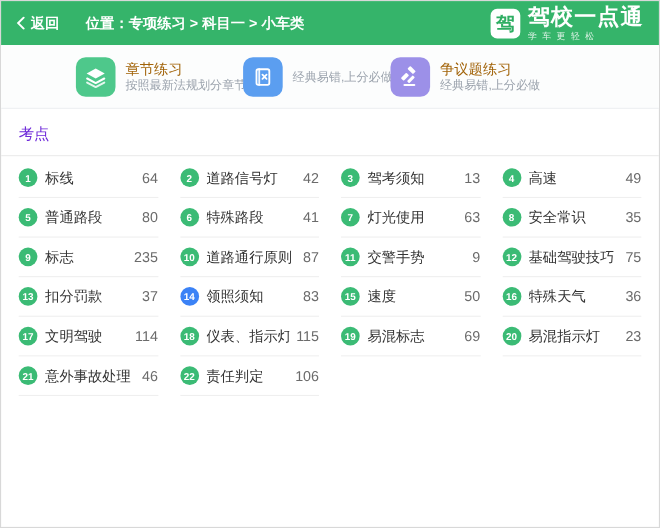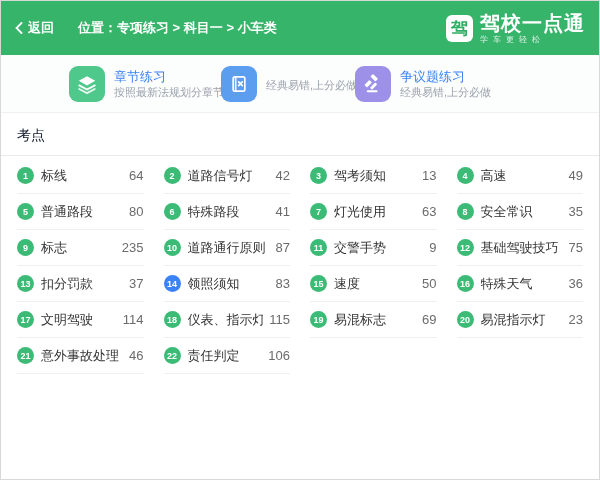--- a/index.html
+++ b/index.html
@@ -2,44 +2,44 @@
 <html><head>
 <meta charset="utf-8">
 <style>
   html,body{margin:0;padding:0;background:#fff;}
   .window{
     width:600px;height:480px;box-sizing:border-box;position:relative;overflow:hidden;
     background:#fff;border:1px solid #d8d8d8;
     font-family:"Liberation Sans","DejaVu Sans",sans-serif;
   }
   
-  .titlebar{height:54px;background:#35b46a;display:flex;align-items:center;padding:0 14px;color:#fff;}
+  .titlebar{height:40px;background:#35b46a;display:flex;align-items:center;padding:0 14px;color:#fff;}
   .back{display:flex;align-items:center;gap:5px;font-size:13px;font-weight:bold;cursor:pointer;}
   .back svg{display:block;}
   .breadcrumb{margin-left:24px;font-size:13px;font-weight:bold;white-space:nowrap;}
   .logo-group{margin-left:auto;display:flex;align-items:center;gap:7px;}
   .logo-box{width:27px;height:27px;background:#fff;border-radius:6px;color:#2fae63;
     font-weight:bold;font-size:17px;display:flex;align-items:center;justify-content:center;}
   .app-text{display:flex;flex-direction:column;line-height:1;}
   .app-name{font-size:20px;font-weight:bold;letter-spacing:1px;}
   .app-slogan{font-size:8px;opacity:.85;letter-spacing:5px;margin-top:3px;white-space:nowrap;}
   .controls{display:flex;align-items:center;gap:15px;margin-left:28px;}
   .ctl{display:flex;align-items:center;justify-content:center;cursor:pointer;}
   .settings{font-size:12px;}
   .min-bar{width:11px;height:2px;background:#fff;border-radius:1px;}
   
   .features{height:57px;background:#fcfdfd;border-bottom:1px solid #eef0f2;
     display:grid;grid-template-columns:152px 134px auto;align-items:center;padding-left:68px;}
   .feature{display:flex;align-items:center;gap:9px;cursor:pointer;}
   .f-icon{width:36px;height:36px;border-radius:9px;display:flex;align-items:center;justify-content:center;flex-shrink:0;}
   .f-text{display:flex;flex-direction:column;line-height:1;}
-  .f-title{font-size:13px;color:#3b82f6;}
+  .f-title{font-size:13px;color:#a16207;}
   .f-sub{font-size:11px;color:#9aa2ac;margin-top:4px;white-space:nowrap;}
   
-  .section-title{padding:14px 16px 10px;font-size:14px;color:#0f172a;border-bottom:1px solid #ebebeb;}
+  .section-title{padding:14px 16px 10px;font-size:14px;color:#6d28d9;border-bottom:1px solid #ebebeb;}
   .topics{margin:2px 16px 0;display:grid;grid-template-columns:repeat(4,1fr);column-gap:20px;}
   .topic{display:flex;align-items:center;height:35px;border-bottom:1px solid #efefef;font-size:13px;cursor:pointer;min-width:0;}
   .t-badge{width:17px;height:17px;border-radius:50%;background:#3bbb75;color:#fff;font-size:9px;font-weight:bold;
     display:flex;align-items:center;justify-content:center;margin-right:7px;flex-shrink:0;}
   .t-label{color:#333;white-space:nowrap;overflow:hidden;text-align:center;}
   .t-count{margin-left:auto;color:#6b6b6b;padding-left:6px;}
 </style>
 </head>
 <body>
 

